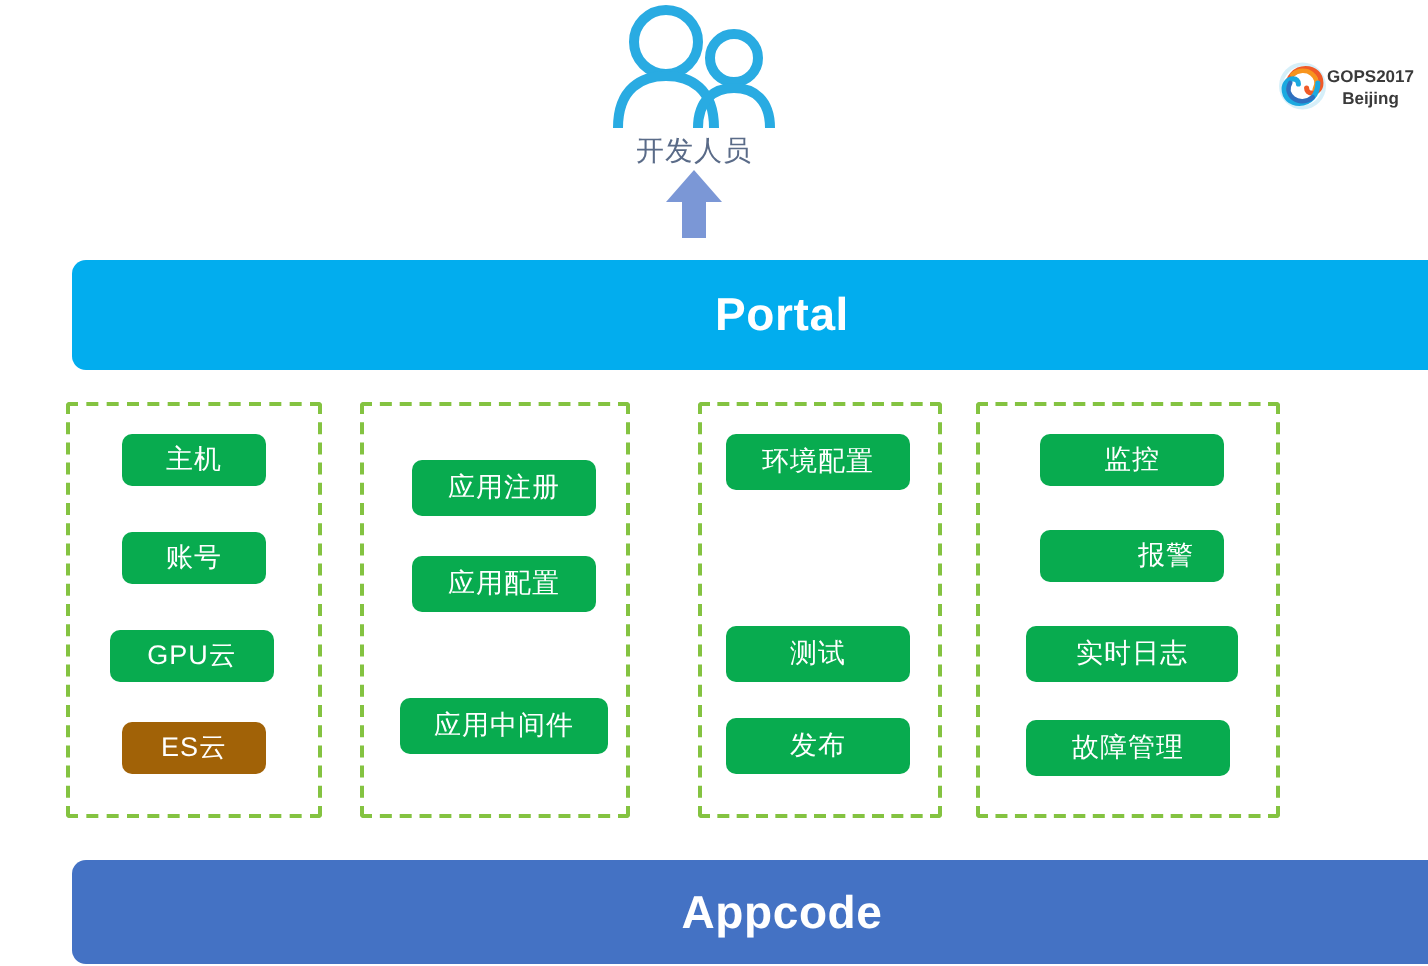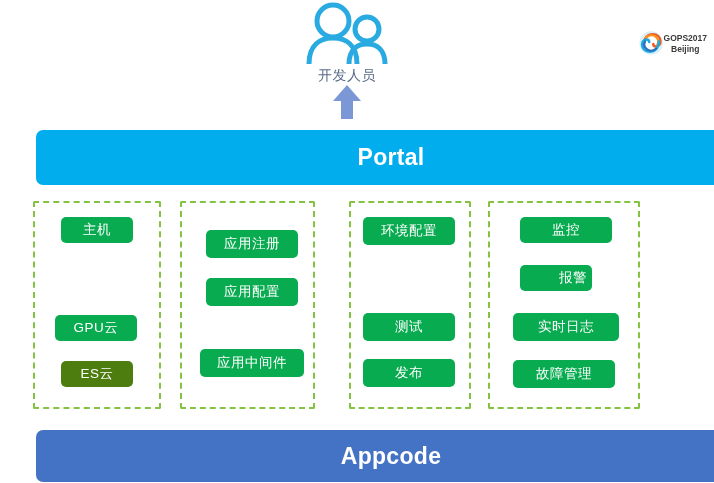--- a/index.html
+++ b/index.html
@@ -134,35 +134,36 @@
     <div>Beijing</div>
   </div>
 </div>
 
 <div class="bar" id="portal-bar">
   <span>Portal</span>
 </div>
 
 <div class="group" id="group-0">
     <div class="chip" style="left: 26px; top: 14px; width: 72px; height: 26px; background: rgb(8, 171, 79);">主机</div>
+    <div class="chip" style="left: 26px; top: 63px; width: 72px; height: 26px; background: rgb(8, 171, 79);">账号</div>
     <div class="chip" style="left: 20px; top: 112px; width: 82px; height: 26px; background: rgb(8, 171, 79);">GPU云</div>
-    <div class="chip" style="left: 26px; top: 158px; width: 72px; height: 26px; background: #4d7c0f;">ES云</div>
+    <div class="chip" style="left: 26px; top: 158px; width: 72px; height: 26px; background: #a16207;">ES云</div>
   </div>
 <div class="group" id="group-1">
     <div class="chip" style="left: 24px; top: 27px; width: 92px; height: 28px; background: rgb(8, 171, 79);">应用注册</div>
     <div class="chip" style="left: 24px; top: 75px; width: 92px; height: 28px; background: rgb(8, 171, 79);">应用配置</div>
     <div class="chip" style="left: 18px; top: 146px; width: 104px; height: 28px; background: rgb(8, 171, 79);">应用中间件</div>
   </div>
 <div class="group" id="group-2">
     <div class="chip" style="left: 12px; top: 14px; width: 92px; height: 28px; background: rgb(8, 171, 79);">环境配置</div>
     <div class="chip" style="left: 12px; top: 110px; width: 92px; height: 28px; background: rgb(8, 171, 79);">测试</div>
     <div class="chip" style="left: 12px; top: 156px; width: 92px; height: 28px; background: rgb(8, 171, 79);">发布</div>
   </div>
 <div class="group" id="group-3">
     <div class="chip" style="left: 30px; top: 14px; width: 92px; height: 26px; background: rgb(8, 171, 79);">监控</div>
-    <div class="chip" style="left: 30px; top: 62px; width: 72px; height: 26px; background: rgb(8, 171, 79); padding-left: 34px;">报警</div>
+    <div class="chip" style="left: 30px; top: 62px; width: 92px; height: 26px; background: rgb(8, 171, 79); padding-left: 34px;">报警</div>
     <div class="chip" style="left: 23px; top: 110px; width: 106px; height: 28px; background: rgb(8, 171, 79);">实时日志</div>
     <div class="chip" style="left: 23px; top: 157px; width: 102px; height: 28px; background: rgb(8, 171, 79);">故障管理</div>
   </div>
 
 <div class="bar" id="appcode-bar">
   <span>Appcode</span>
 </div>
 
 </body></html>

